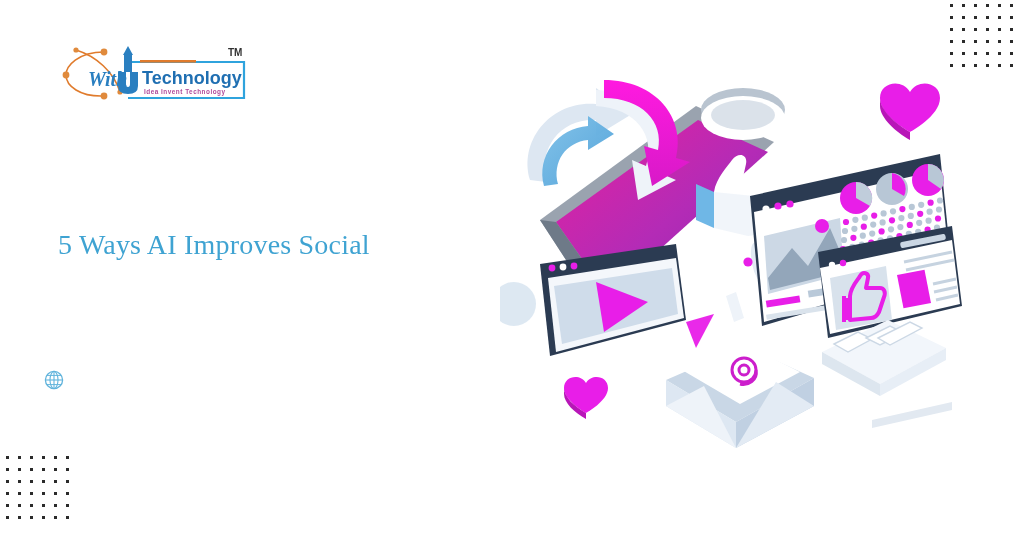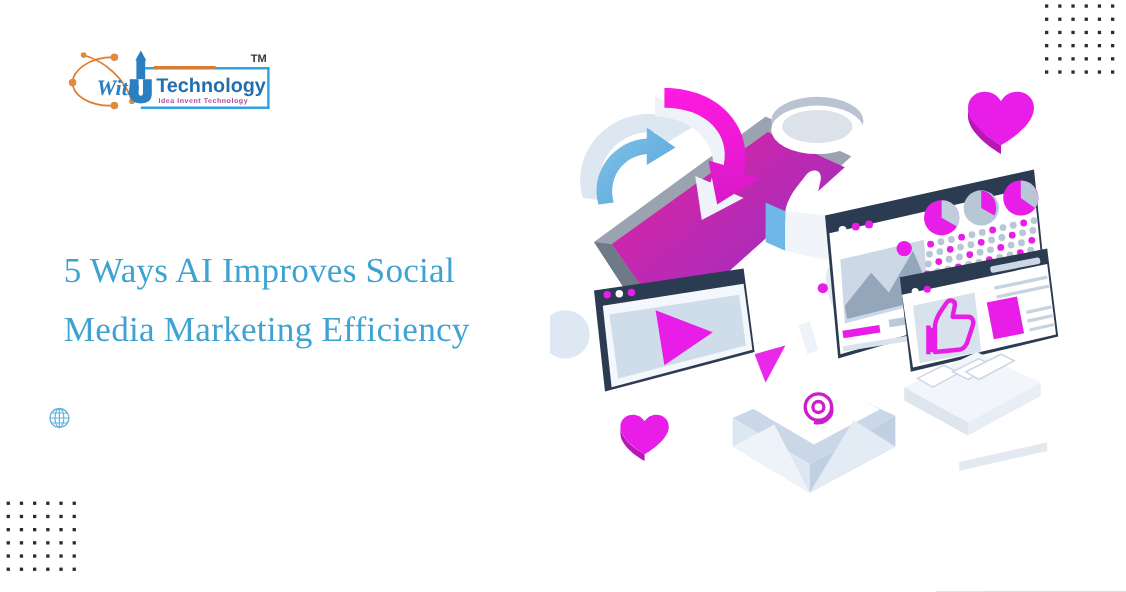--- a/index.html
+++ b/index.html
@@ -123,21 +123,21 @@
   }
   #logo svg { display: block; }
 
   
   #headline {
     position: absolute;
     left: 58px;
     top: 218px;
     width: 470px;
     font-family: "Liberation Serif", "DejaVu Serif", serif;
-    font-size: 32px;
+    font-size: 28px;
     line-height: 54px;
     color: #3fa3d2;
     font-weight: 400;
     letter-spacing: 0.2px;
   }
 
   
   #url-row {
     position: absolute;
     left: 44px;
@@ -288,21 +288,20 @@
       <text x="80" y="42" font-family="Liberation Sans, sans-serif" font-size="18" font-weight="bold" fill="#1f6fb2">Technology</text>
 
       <text x="82" y="52" font-family="Liberation Sans, sans-serif" font-size="6.4" font-weight="bold" letter-spacing="0.5" fill="#b04a9a">Idea Invent Technology</text>
 
       <text x="166" y="14" font-family="Liberation Sans, sans-serif" font-size="10" font-weight="bold" fill="#333333">TM</text>
     </svg>
   </div>
 
   <div id="headline">
     <div>5 Ways AI Improves Social</div>
-    <div>Media Marketing Efficiency</div>
   </div>
 
   <div id="url-row">
     <span>
       <svg class="globe-icon" width="20" height="20" viewBox="0 0 20 20">
         <circle cx="10" cy="10" r="8.6" fill="none" stroke="#62b4dc" stroke-width="1.3"></circle>
         <ellipse cx="10" cy="10" rx="4" ry="8.6" fill="none" stroke="#62b4dc" stroke-width="1.1"></ellipse>
         <line x1="1.4" y1="10" x2="18.6" y2="10" stroke="#62b4dc" stroke-width="1.1"></line>
         <line x1="2.8" y1="5.4" x2="17.2" y2="5.4" stroke="#62b4dc" stroke-width="1"></line>
         <line x1="2.8" y1="14.6" x2="17.2" y2="14.6" stroke="#62b4dc" stroke-width="1"></line>

